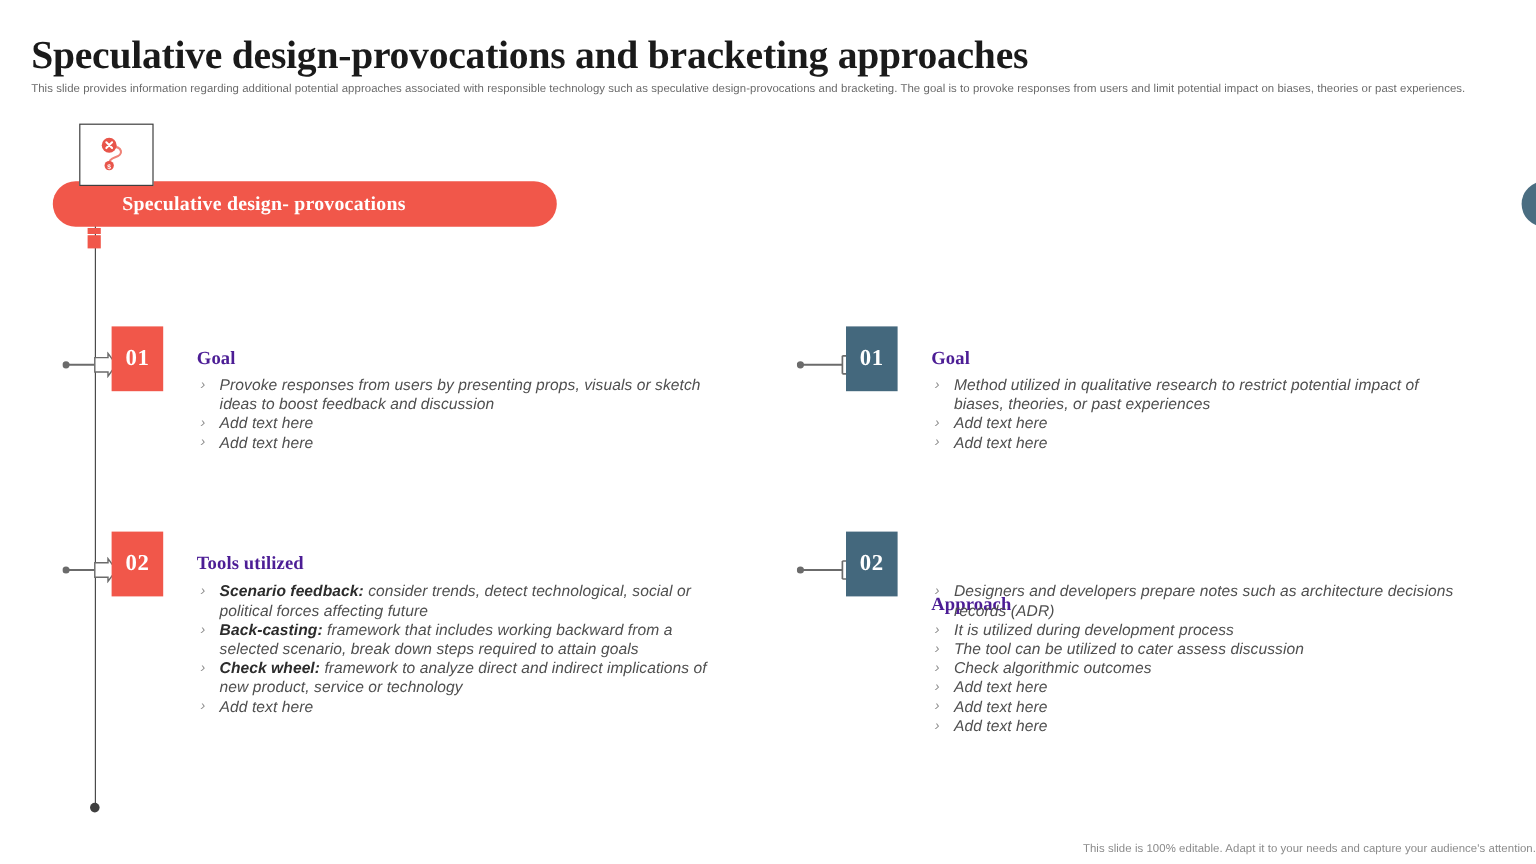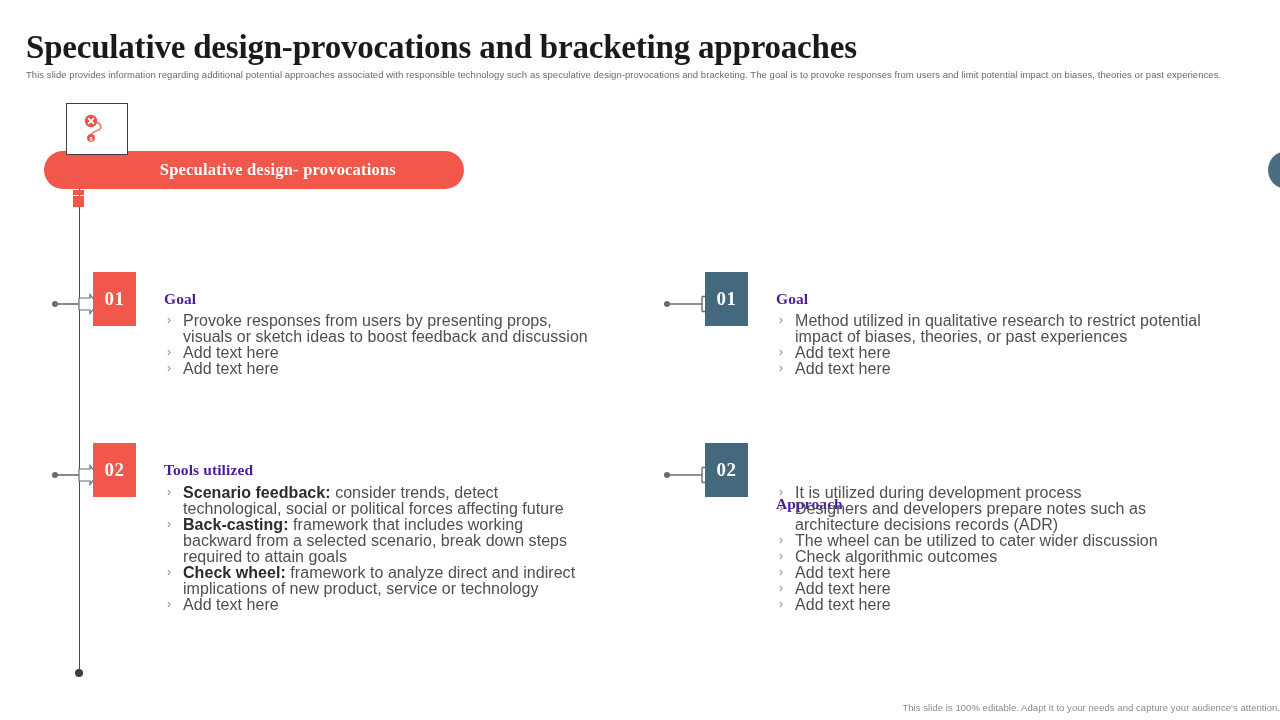--- a/index.html
+++ b/index.html
@@ -71,21 +71,21 @@
     align-items: center;
     z-index: 3;
   }
   .pill-label {
     font-family: "Liberation Serif", serif;
     font-size: 16.5px;
     font-weight: 700;
     color: #ffffff;
     letter-spacing: 0.2px;
     width: 100%;
-    text-align: right;
+    text-align: center;
     padding-right: 68px;
     box-sizing: border-box;
   }
   #pill-left {
     left: 44px;
     width: 420px;
     background: #f1574a;
   }
   #pill-right {
     left: 656px;
@@ -170,25 +170,26 @@
 
   ul.bullets {
     position: absolute;
     margin: 0;
     padding: 0;
     list-style: none;
   }
   ul.bullets li {
     position: relative;
     padding-left: 19px;
-    font-size: 16px;
+    font-size: 13px;
     line-height: 16px;
     color: #4f4f4f;
     margin-bottom: 0px;
     letter-spacing: 0.05px;
+    font-style: italic;
   }
   ul.bullets li::before {
     content: "\203A";
     position: absolute;
     left: 3px;
     top: -1px;
     font-size: 12px;
     color: #8d8d8d;
   }
   ul.bullets li b {
@@ -307,23 +308,23 @@
       <circle cx="3" cy="11" r="3" fill="#6b6b6b"></circle>
       <line x1="5" y1="11" x2="38" y2="11" stroke="#6b6b6b" stroke-width="1.6"></line>
       <path d="M38 3.5 L38 18.5" stroke="#6b6b6b" stroke-width="1.4"></path>
       <path d="M38 3.5 L45 3.5 M38 18.5 L45 18.5" stroke="#6b6b6b" stroke-width="1.4"></path>
     </svg>
     <div class="num-box blue" style="left:93px; top:443px;">
       <span class="num-text">02</span>
     </div>
     <div class="sec-title" style="left:164px; top:461px;margin-top:34px;">Approach</div>
     <ul class="bullets" id="bullets-right-02" style="left:164px; top:485px; width:448px;">
+        <li><span>Designers and developers prepare notes such as architecture decisions records (ADR)</span></li>
         <li><span>It is utilized during development process</span></li>
-        <li><span>Designers and developers prepare notes such as architecture decisions records (ADR)</span></li>
-        <li><span>The wheel can be utilized to cater wider discussion</span></li>
+        <li><span>The tool can be utilized to cater assess discussion</span></li>
         <li><span>Check algorithmic outcomes</span></li>
         <li><span>Add text here</span></li>
         <li><span>Add text here</span></li>
         <li><span>Add text here</span></li>
       </ul>
   </div>
 </div>
 
 <div id="footer-note">This slide is 100% editable. Adapt it to your needs and capture your audience's attention.</div>
 

